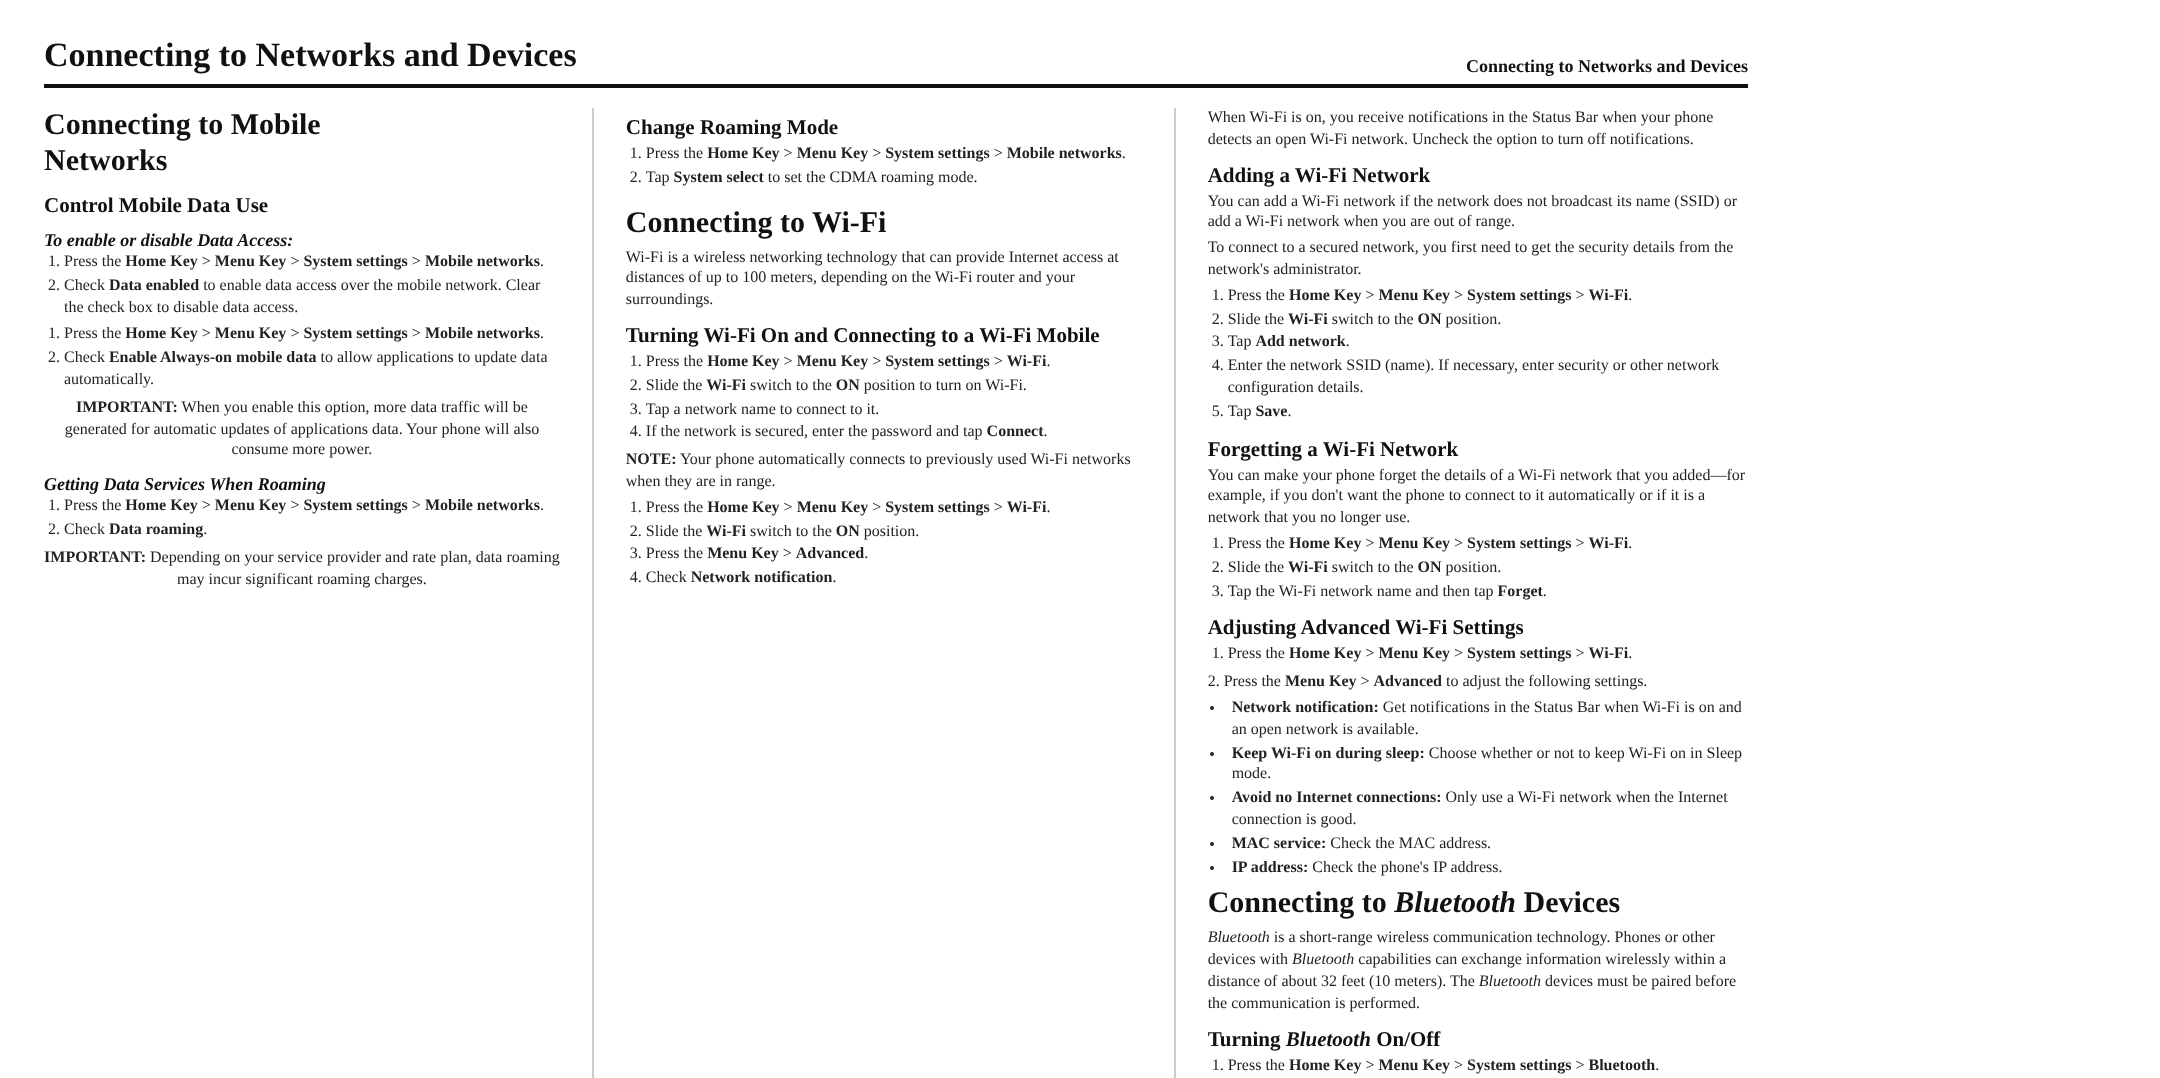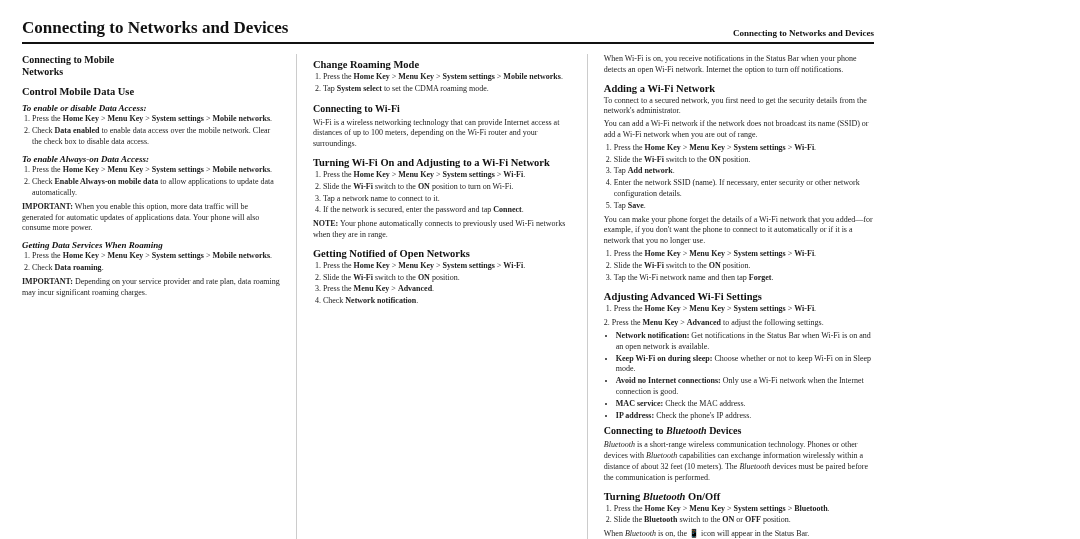--- a/index.html
+++ b/index.html
@@ -55,21 +55,21 @@
       flex-direction: column;
       gap: 0;
     }
 
     .col-left { flex: 1.05; }
     .col-mid { flex: 1.05; }
     .col-right { flex: 1.1; }
 
     
     .section-h1 {
-      font-size: 10px;
+      font-size: 15px;
       font-weight: bold;
       color: #111;
       margin-bottom: 3px;
       line-height: 1.2;
     }
     .section-h2 {
       font-size: 10.5px;
       font-weight: bold;
       color: #111;
       margin-bottom: 2px;
@@ -100,20 +100,21 @@
       line-height: 1.35;
       color: #222;
       margin-bottom: 1px;
     }
 
     .important-text {
       font-size: 8px;
       line-height: 1.35;
       color: #222;
       margin-bottom: 2px;
+      text-align: center;
     }
 
     b { font-weight: bold; }
     i { font-style: italic; text-align: center; }
 
     .bullet-list {
       padding-left: 12px;
       margin-bottom: 3px;
     }
     .bullet-list li {
@@ -151,21 +152,20 @@
     <div class="col col-left">
       <div class="section-h1">Connecting to Mobile<br>Networks</div>
       <div class="section-h2">Control Mobile Data Use</div>
 
       <div class="section-h3"><i>To enable or disable Data Access:</i></div>
       <ol class="step-list">
         <li>Press the <b>Home Key</b> &gt; <b>Menu Key</b> &gt; <b>System settings</b> &gt; <b>Mobile networks</b>.</li>
         <li>Check <b>Data enabled</b> to enable data access over the mobile network. Clear the check box to disable data access.</li>
       </ol>
 
-      <div class="section-h3"><i>To enable Always-on Data Access:</i></div>
       <ol class="step-list">
         <li>Press the <b>Home Key</b> &gt; <b>Menu Key</b> &gt; <b>System settings</b> &gt; <b>Mobile networks</b>.</li>
         <li>Check <b>Enable Always-on mobile data</b> to allow applications to update data automatically.</li>
       </ol>
 
       <p class="important-text"><b>IMPORTANT:</b> When you enable this option, more data traffic will be generated for automatic updates of applications data. Your phone will also consume more power.</p>
 
       <div class="section-h3"><i>Getting Data Services When Roaming</i></div>
       <ol class="step-list">
         <li>Press the <b>Home Key</b> &gt; <b>Menu Key</b> &gt; <b>System settings</b> &gt; <b>Mobile networks</b>.</li>
@@ -181,54 +181,54 @@
 
       <div class="section-h2">Change Roaming Mode</div>
       <ol class="step-list">
         <li>Press the <b>Home Key</b> &gt; <b>Menu Key</b> &gt; <b>System settings</b> &gt; <b>Mobile networks</b>.</li>
         <li>Tap <b>System select</b> to set the CDMA roaming mode.</li>
       </ol>
 
       <div class="section-h1" style="margin-top:5px;">Connecting to Wi-Fi</div>
       <p>Wi-Fi is a wireless networking technology that can provide Internet access at distances of up to 100 meters, depending on the Wi-Fi router and your surroundings.</p>
 
-      <div class="section-h2">Turning Wi-Fi On and Adjusting to a Wi-Fi Network</div>
+      <div class="section-h2">Turning Wi-Fi On and Connecting to a Wi-Fi Mobile</div>
       <ol class="step-list">
         <li>Press the <b>Home Key</b> &gt; <b>Menu Key</b> &gt; <b>System settings</b> &gt; <b>Wi-Fi</b>.</li>
         <li>Slide the <b>Wi-Fi</b> switch to the <b>ON</b> position to turn on Wi-Fi.</li>
         <li>Tap a network name to connect to it.</li>
         <li>If the network is secured, enter the password and tap <b>Connect</b>.</li>
       </ol>
       <p class="note-text"><b>NOTE:</b> Your phone automatically connects to previously used Wi-Fi networks when they are in range.</p>
 
-      <div class="section-h2">Getting Notified of Open Networks</div>
       <ol class="step-list">
         <li>Press the <b>Home Key</b> &gt; <b>Menu Key</b> &gt; <b>System settings</b> &gt; <b>Wi-Fi</b>.</li>
         <li>Slide the <b>Wi-Fi</b> switch to the <b>ON</b> position.</li>
         <li>Press the <b>Menu Key</b> &gt; <b>Advanced</b>.</li>
         <li>Check <b>Network notification</b>.</li>
       </ol>
     </div>
 
     <div class="divider"></div>
 
     <div class="col col-right">
-      <p>When Wi-Fi is on, you receive notifications in the Status Bar when your phone detects an open Wi-Fi network. Internet the option to turn off notifications.</p>
+      <p>When Wi-Fi is on, you receive notifications in the Status Bar when your phone detects an open Wi-Fi network. Uncheck the option to turn off notifications.</p>
 
       <div class="section-h2">Adding a Wi-Fi Network</div>
+      <p>You can add a Wi-Fi network if the network does not broadcast its name (SSID) or add a Wi-Fi network when you are out of range.</p>
       <p>To connect to a secured network, you first need to get the security details from the network's administrator.</p>
-      <p>You can add a Wi-Fi network if the network does not broadcast its name (SSID) or add a Wi-Fi network when you are out of range.</p>
       <ol class="step-list">
         <li>Press the <b>Home Key</b> &gt; <b>Menu Key</b> &gt; <b>System settings</b> &gt; <b>Wi-Fi</b>.</li>
         <li>Slide the <b>Wi-Fi</b> switch to the <b>ON</b> position.</li>
         <li>Tap <b>Add network</b>.</li>
         <li>Enter the network SSID (name). If necessary, enter security or other network configuration details.</li>
         <li>Tap <b>Save</b>.</li>
       </ol>
 
+      <div class="section-h2">Forgetting a Wi-Fi Network</div>
       <p>You can make your phone forget the details of a Wi-Fi network that you added—for example, if you don't want the phone to connect to it automatically or if it is a network that you no longer use.</p>
       <ol class="step-list">
         <li>Press the <b>Home Key</b> &gt; <b>Menu Key</b> &gt; <b>System settings</b> &gt; <b>Wi-Fi</b>.</li>
         <li>Slide the <b>Wi-Fi</b> switch to the <b>ON</b> position.</li>
         <li>Tap the Wi-Fi network name and then tap <b>Forget</b>.</li>
       </ol>
 
       <div class="section-h2">Adjusting Advanced Wi-Fi Settings</div>
       <ol class="step-list">
         <li>Press the <b>Home Key</b> &gt; <b>Menu Key</b> &gt; <b>System settings</b> &gt; <b>Wi-Fi</b>.</li>

